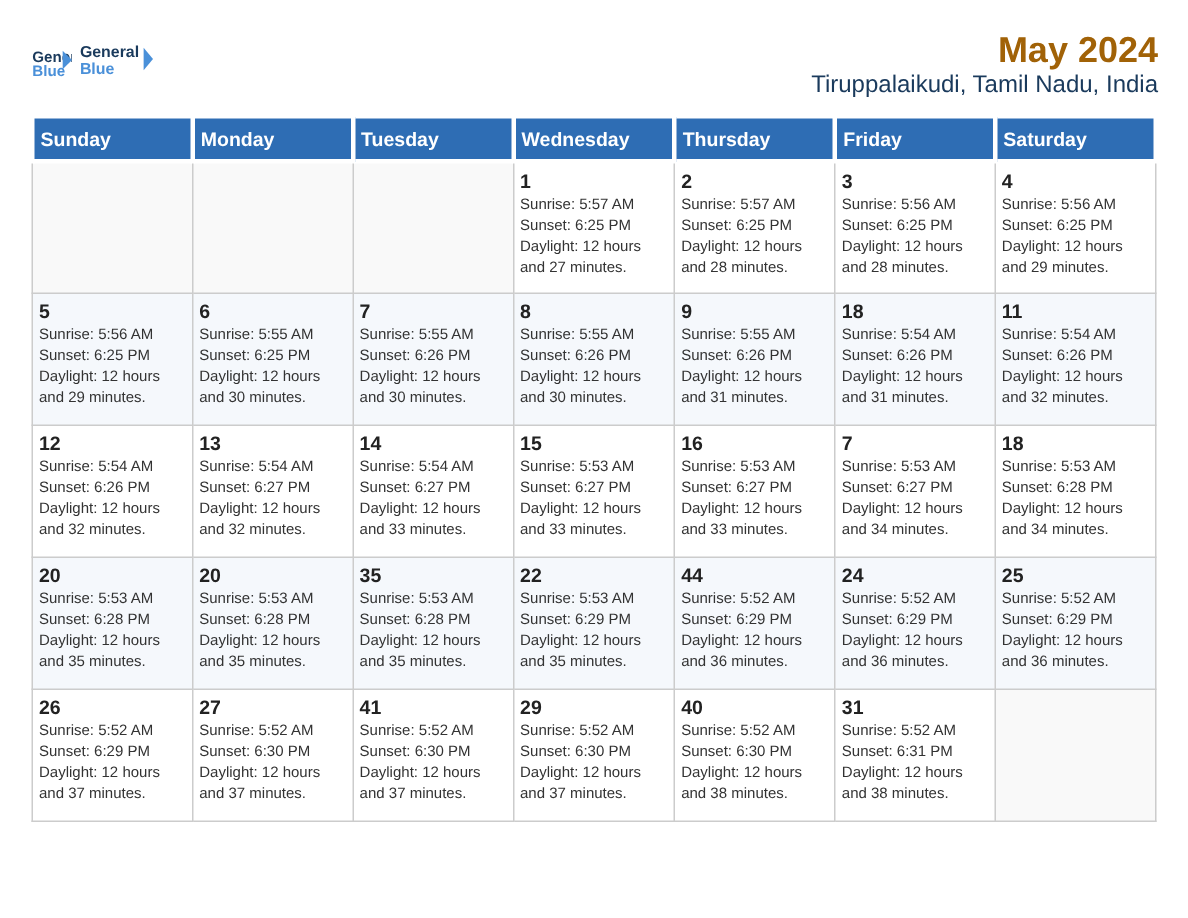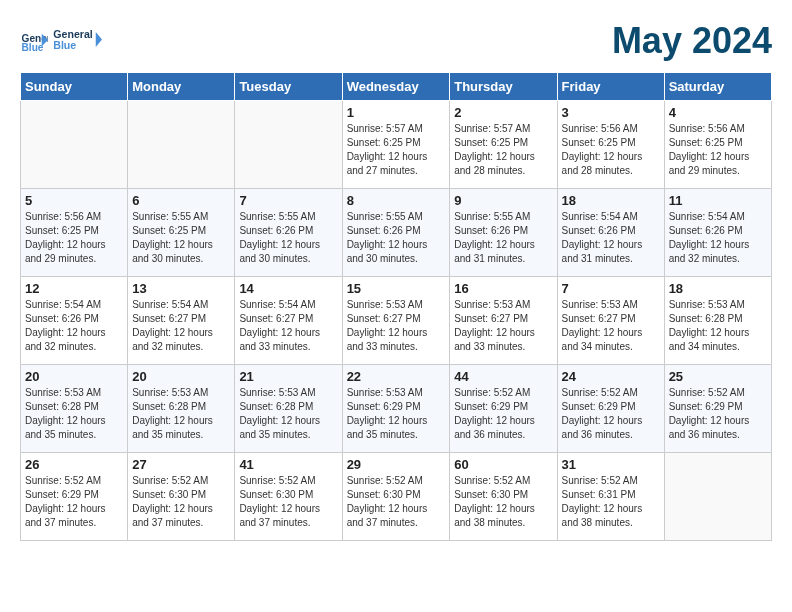--- a/index.html
+++ b/index.html
@@ -22,41 +22,41 @@
     }
     .logo-icon {
       width: 28px;
       height: 28px;
       margin-right: 4px;
     }
     .title-block {
       text-align: right;
     }
     .month-title {
-      font-size: 36px;
+      font-size: 24px;
       font-weight: bold;
-      color: #0c4a6e;
+      color: #a16207;
     }
     .location {
       font-size: 16px;
       color: #1a3a5c;
     }
     table {
       width: 100%;
       border-collapse: collapse;
     }
     thead tr {
       background-color: #2e6db4;
       color: white;
     }
     thead th {
       padding: 6px 4px;
       font-size: 13px;
       font-weight: bold;
-      border: 1px solid #ffffff;
+      border: 3px solid #ffffff;
       text-align: left;
     }
     tbody tr {
       vertical-align: top;
     }
     tbody td {
       border: 1px solid #ccc;
       padding: 4px;
       font-size: 10.5px;
       color: #222;
@@ -100,20 +100,21 @@
         <svg width="50" height="40" viewBox="0 0 80 50">
           <text x="2" y="22" font-family="Arial" font-weight="bold" font-size="17" fill="#1a3a5c">General</text>
           <text x="2" y="40" font-family="Arial" font-weight="bold" font-size="17" fill="#4a90d9">Blue</text>
           <polygon points="70,12 80,24 70,36" fill="#4a90d9"></polygon>
         </svg>
       </div>
     </div>
   </div>
   <div class="title-block">
     <div class="month-title">May 2024</div>
+    <div class="location">Tiruppalaikudi, Tamil Nadu, India</div>
   </div>
 </div>
 
 <table>
   <thead>
     <tr>
     <th>Sunday</th>
         <th>Monday</th>
         <th>Tuesday</th>
         <th>Wednesday</th>
@@ -247,21 +248,21 @@
 Sunset: 6:28 PM
 Daylight: 12 hours and 35 minutes.</div>
         </td>
         <td>
           <div class="day-num">20</div>
           <div class="day-info" style="white-space: pre-line;">Sunrise: 5:53 AM
 Sunset: 6:28 PM
 Daylight: 12 hours and 35 minutes.</div>
         </td>
         <td>
-          <div class="day-num">21</div>
+          <div class="day-num">35</div>
           <div class="day-info" style="white-space: pre-line;">Sunrise: 5:53 AM
 Sunset: 6:28 PM
 Daylight: 12 hours and 35 minutes.</div>
         </td>
         <td>
           <div class="day-num">22</div>
           <div class="day-info" style="white-space: pre-line;">Sunrise: 5:53 AM
 Sunset: 6:29 PM
 Daylight: 12 hours and 35 minutes.</div>
         </td>
@@ -303,21 +304,21 @@
 Sunset: 6:30 PM
 Daylight: 12 hours and 37 minutes.</div>
         </td>
         <td>
           <div class="day-num">29</div>
           <div class="day-info" style="white-space: pre-line;">Sunrise: 5:52 AM
 Sunset: 6:30 PM
 Daylight: 12 hours and 37 minutes.</div>
         </td>
         <td>
-          <div class="day-num">60</div>
+          <div class="day-num">40</div>
           <div class="day-info" style="white-space: pre-line;">Sunrise: 5:52 AM
 Sunset: 6:30 PM
 Daylight: 12 hours and 38 minutes.</div>
         </td>
         <td>
           <div class="day-num">31</div>
           <div class="day-info" style="white-space: pre-line;">Sunrise: 5:52 AM
 Sunset: 6:31 PM
 Daylight: 12 hours and 38 minutes.</div>
         </td>

